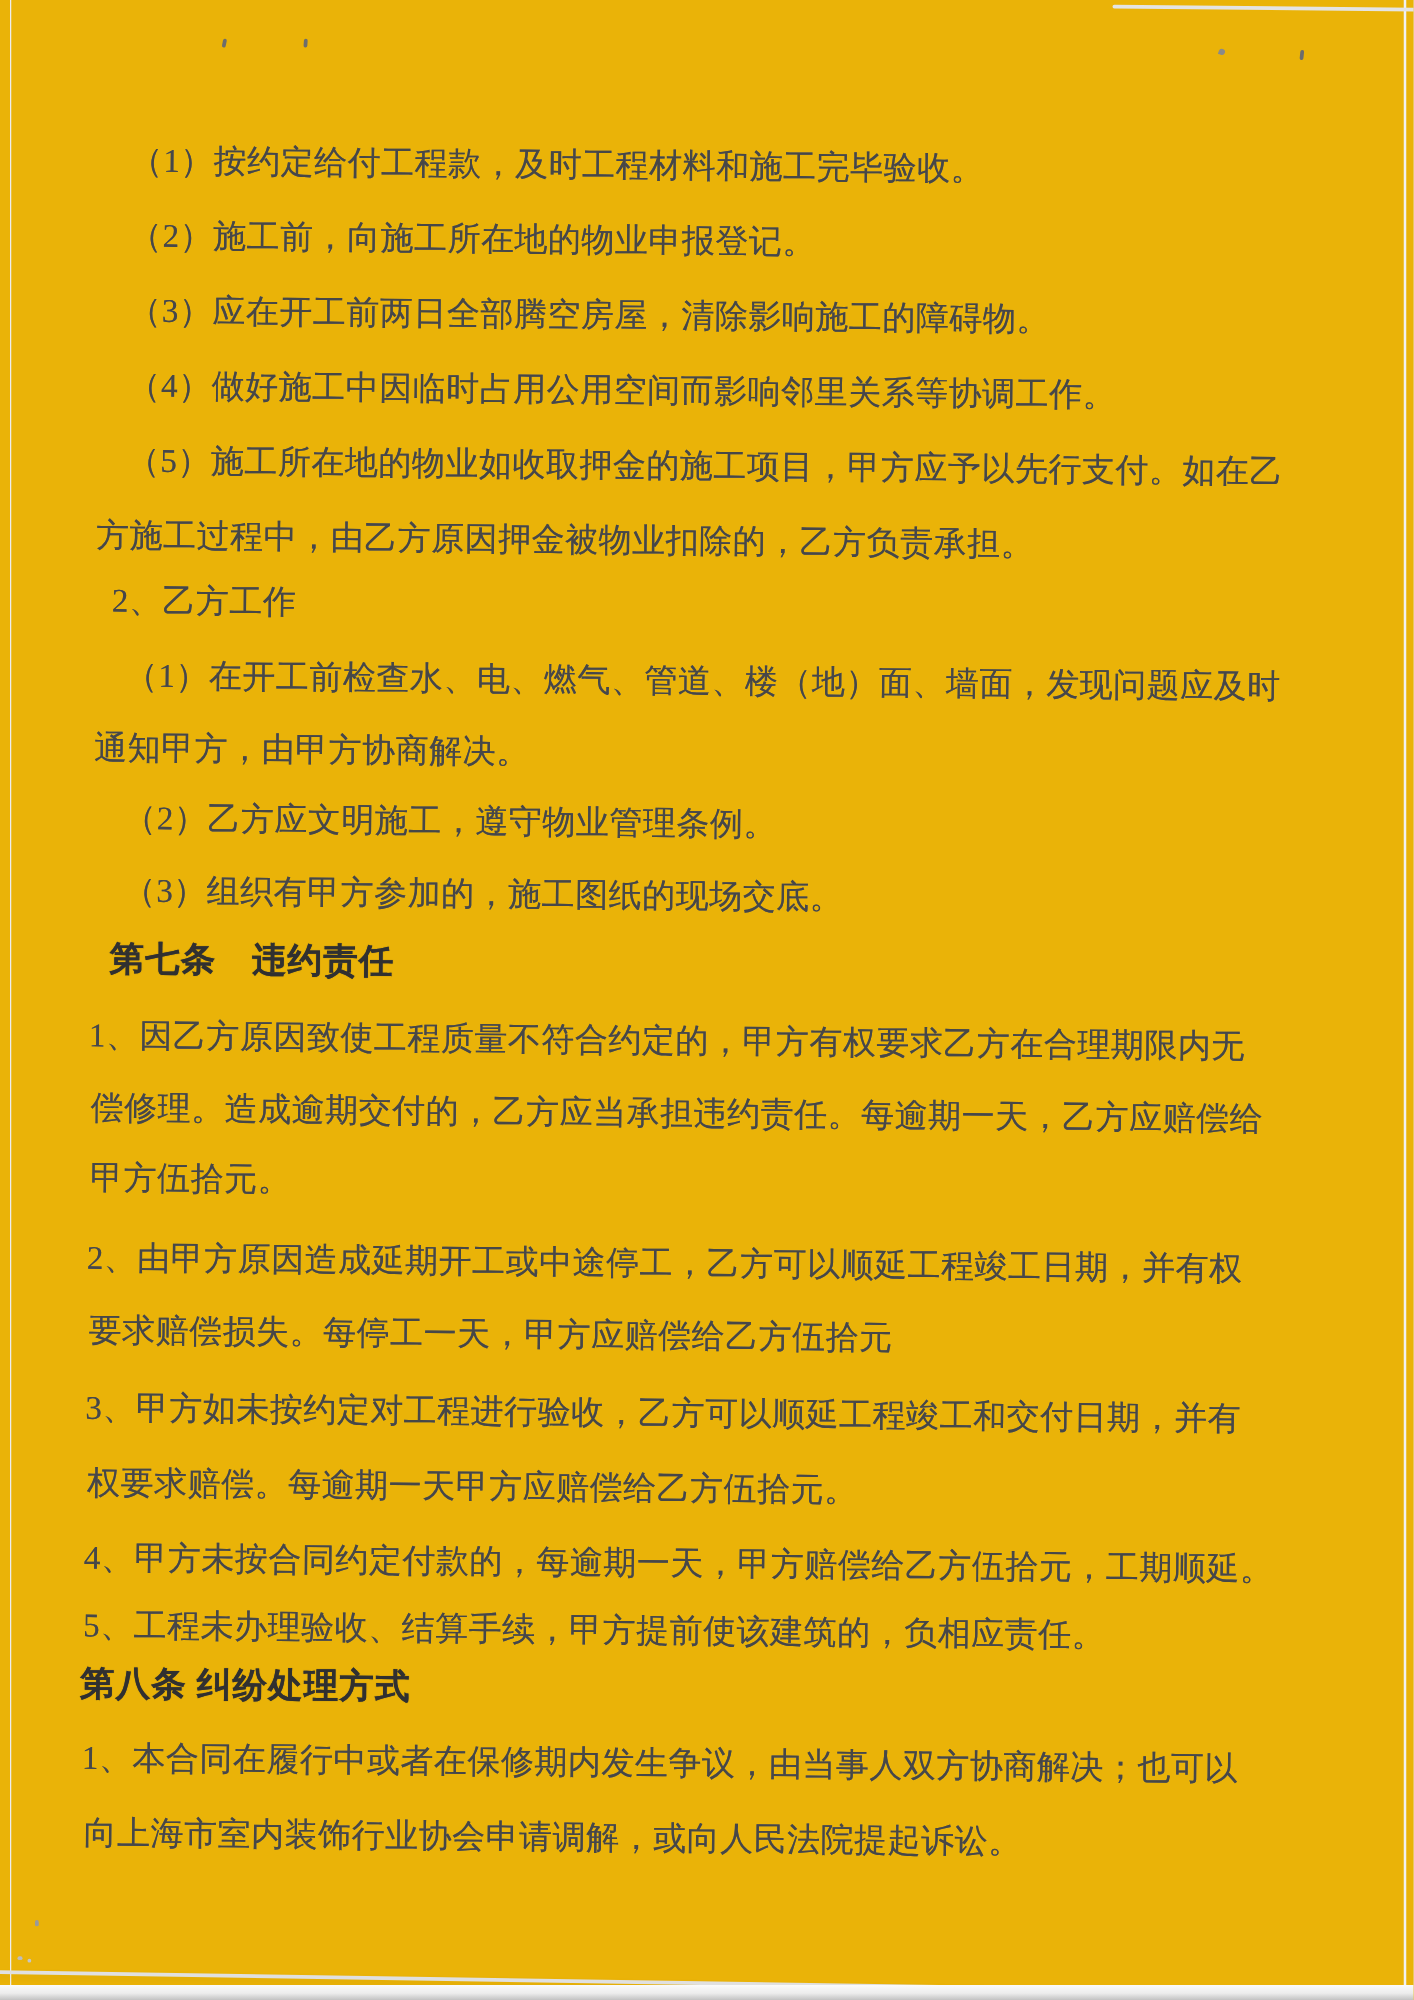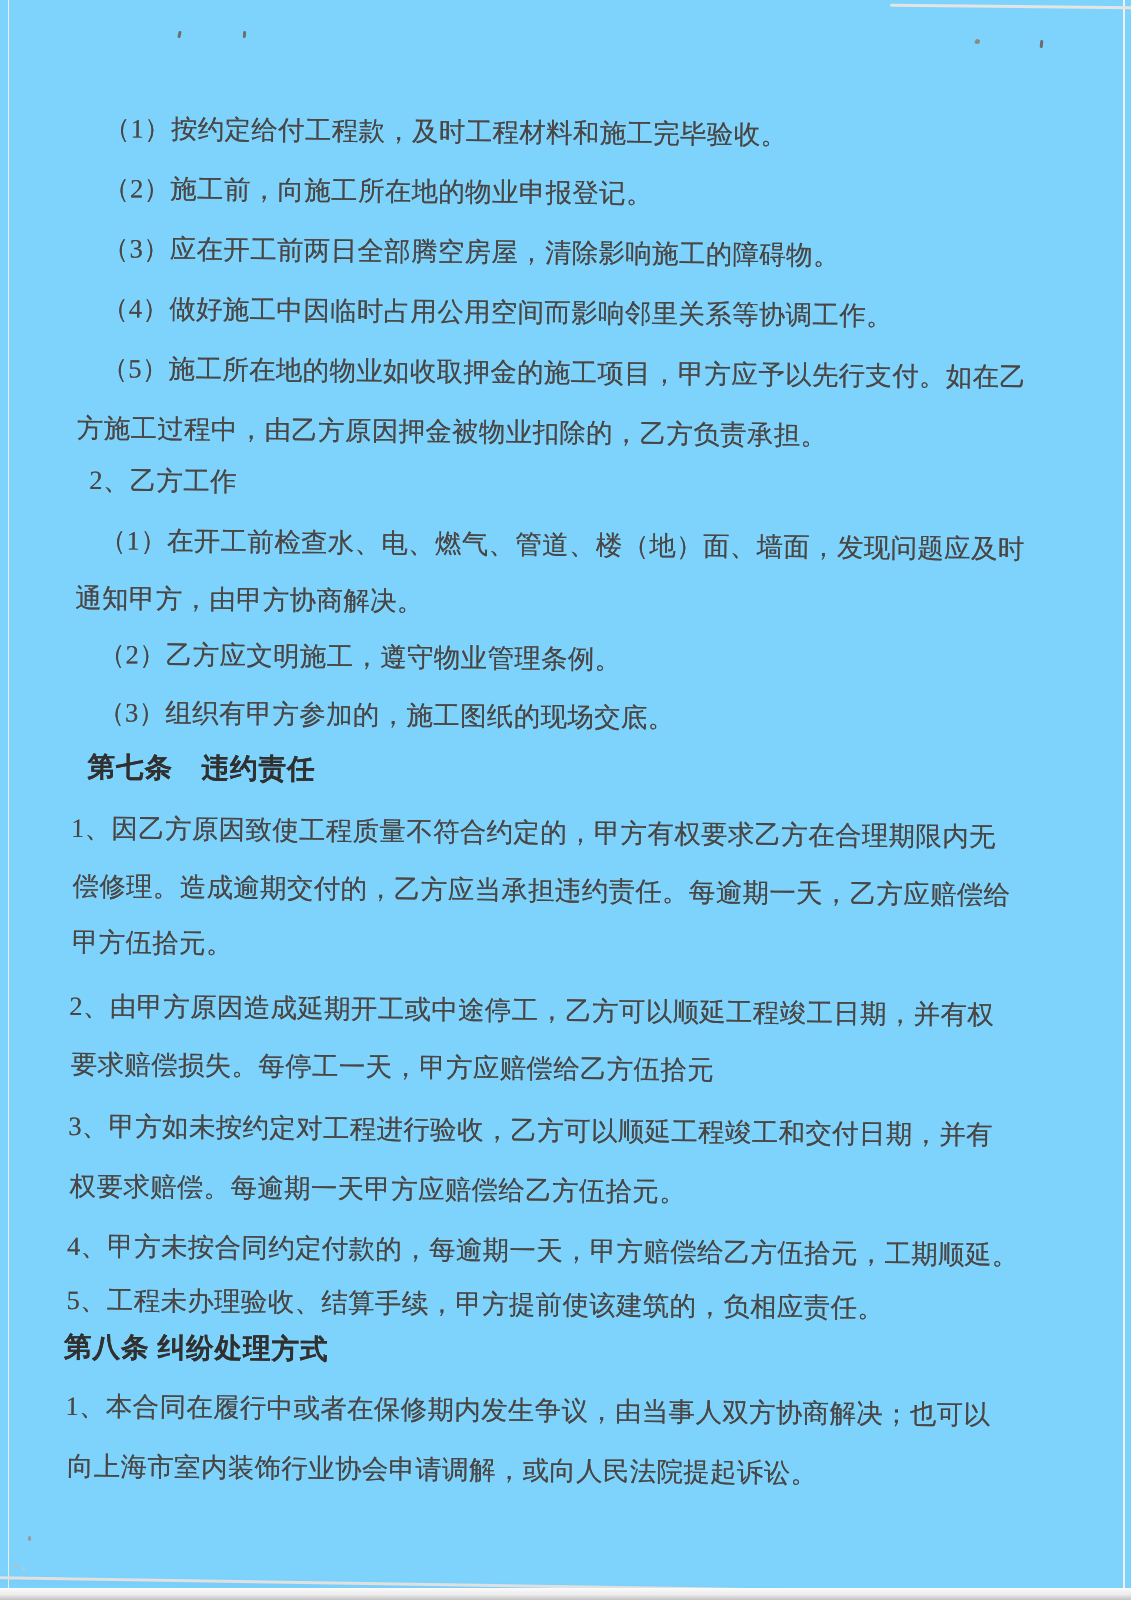--- a/index.html
+++ b/index.html
@@ -1,20 +1,20 @@
 <!DOCTYPE html>
 <html><head>
 <meta charset="utf-8">
 <style>
   html,body{margin:0;padding:0;background:#e9e9e9;}
   .page{
     position:relative;
     width:1131px;height:1600px;
     margin:0 auto;
-    background:#7dd3fc;
+    background:#eab308;
     overflow:hidden;
     font-family:"Liberation Serif","DejaVu Serif",serif;
   }
   
   .text-block{
     position:absolute;top:0;left:0;width:1131px;height:1600px;
     transform:rotate(0.55deg);
     transform-origin:80px 110px;
     color:#474747;
   }

